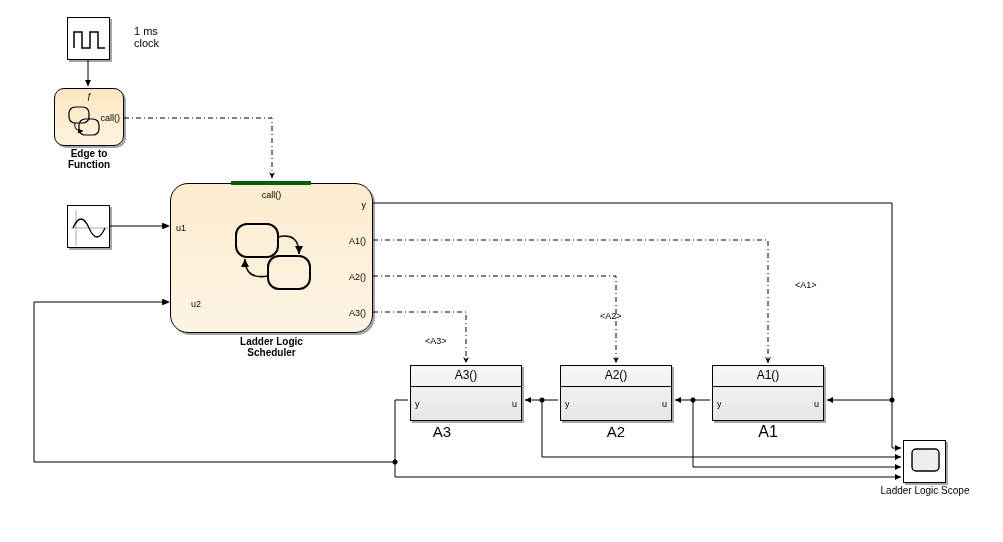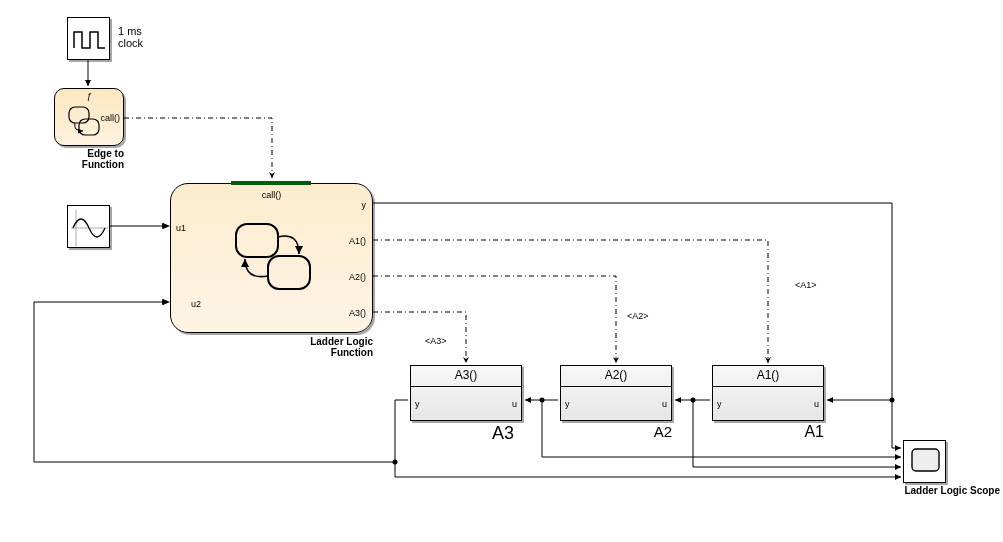--- a/index.html
+++ b/index.html
@@ -1,40 +1,40 @@
 <!DOCTYPE html>
 <html><head>
 <meta charset="utf-8">
 <style>
 body{margin:0;font-family:Arial,Helvetica,sans-serif;background:#fff;width:1003px;height:542px;position:relative}
 .block{position:absolute;border:1px solid #000;box-sizing:border-box}
 .shadow{box-shadow:2px 2px 0 rgba(0,0,0,.35)}
 .label{position:absolute;font-size:11px;color:#000}
-.center{text-align:right;width:100%}
+.center{text-align:center;width:100%}
 .sched{background:linear-gradient(to bottom,#fdecce,#fdf4e4);border-radius:18px}
 .small-chart{background:#fff}
 .orange-small{background:linear-gradient(to bottom,#fde7c0,#fdf3e0);border-radius:10px}
 .fcn-block{background:linear-gradient(to bottom,#f7f7f7,#e6e6e6)}
 .fcn-title{font-size:12px;text-align:center;padding-top:2px}
 .tiny{font-size:9px}
 svg{position:absolute;top:0;left:0;pointer-events:none}
 .arrow{marker-end:url(#ah)}
 .arrow-d{marker-end:url(#ahd)}
 .solid{stroke:#000;stroke-width:1;fill:none}
 .dash{stroke:#000;stroke-width:1;fill:none;stroke-dasharray:5 3 1 3}
 </style>
 </head>
 <body>
 
 <div class="block small-chart shadow" style="left:67px;top:17px;width:43px;height:43px">
   <svg width="43" height="43" viewBox="0 0 43 43">
     <polyline points="6,30 6,14 14,14 14,30 22,30 22,14 30,14 30,30 37,30" stroke="#000" fill="none" stroke-width="1.5"></polyline>
   </svg>
 </div>
-<div class="label" style="left:118px;top:25px;white-space:pre">1 ms
+<div class="label" style="left:134px;top:25px;white-space:pre">1 ms
 clock</div>
 
 <div class="block orange-small shadow" style="left:54px;top:88px;width:70px;height:58px">
   <div class="tiny" style="position:absolute;left:50%;top:2px;transform:translateX(-50%);font-style:italic">ƒ</div>
   <svg width="70" height="58" viewBox="0 0 70 58">
     <rect x="14" y="18" width="20" height="16" rx="6" ry="6" stroke="#000" fill="none" stroke-width="1.2"></rect>
     <rect x="24" y="30" width="20" height="16" rx="6" ry="6" stroke="#000" fill="none" stroke-width="1.2"></rect>
     <path d="M 20 34 Q 18 42 28 42" stroke="#000" fill="none" stroke-width="1" marker-end="url(#ah-sm)"></path>
   </svg>
   <span class="tiny" style="position:absolute;right:3px;top:24px">call()</span>
@@ -61,30 +61,30 @@
   <span class="tiny" style="position:absolute;right:6px;top:88px">A2()</span>
   <span class="tiny" style="position:absolute;right:6px;top:124px">A3()</span>
   <svg width="203" height="150" viewBox="0 0 203 150">
     <rect x="65" y="40" width="42" height="33" rx="11" ry="11" stroke="#000" fill="none" stroke-width="2"></rect>
     <rect x="97" y="72" width="42" height="33" rx="11" ry="11" stroke="#000" fill="none" stroke-width="2"></rect>
     <path d="M 107 53 Q 128 48 128 70" stroke="#000" fill="none" stroke-width="1.6" marker-end="url(#ah-sm)"></path>
     <path d="M 97 92 Q 74 96 74 75" stroke="#000" fill="none" stroke-width="1.6" marker-end="url(#ah-sm)"></path>
   </svg>
 </div>
 <div class="label center" style="left:170px;top:336px;width:203px;white-space:pre;font-weight:bold;font-size:10px">Ladder Logic
-Function</div>
+Scheduler</div>
 
 <div class="block fcn-block shadow" style="left:410px;top:365px;width:112px;height:56px">
   <div style="border-bottom:1px solid #000;height:20px">
     <div class="fcn-title">A3()</div>
   </div>
   <span class="tiny" style="position:absolute;left:4px;top:33px">y</span>
   <span class="tiny" style="position:absolute;right:4px;top:33px">u</span>
 </div>
-<div class="label center" style="left:402px;top:423px;width:112px;font-size:18px">A3</div>
+<div class="label center" style="left:386px;top:423px;width:112px;font-size:15px">A3</div>
 
 <div class="block fcn-block shadow" style="left:560px;top:365px;width:112px;height:56px">
   <div style="border-bottom:1px solid #000;height:20px">
     <div class="fcn-title">A2()</div>
   </div>
   <span class="tiny" style="position:absolute;left:4px;top:33px">y</span>
   <span class="tiny" style="position:absolute;right:4px;top:33px">u</span>
 </div>
 <div class="label center" style="left:560px;top:423px;width:112px;font-size:15px">A2</div>
 
@@ -95,24 +95,24 @@
   <span class="tiny" style="position:absolute;left:4px;top:33px">y</span>
   <span class="tiny" style="position:absolute;right:4px;top:33px">u</span>
 </div>
 <div class="label center" style="left:712px;top:423px;width:112px;font-size:16px">A1</div>
 
 <div class="block small-chart shadow" style="left:903px;top:440px;width:43px;height:43px">
   <svg width="43" height="43" viewBox="0 0 43 43">
     <rect x="8" y="8" width="27" height="22" rx="4" stroke="#000" fill="#eee" stroke-width="1.4"></rect>
   </svg>
 </div>
-<div class="label center" style="left:850px;top:485px;width:150px;font-size:10px;font-weight:bold">Ladder Logic Scope</div>
+<div class="label center" style="left:850px;top:485px;width:150px;font-size:10px;font-weight:normal">Ladder Logic Scope</div>
 
 <div class="label tiny" style="left:425px;top:336px">&lt;A3&gt;</div>
-<div class="label tiny" style="left:627px;top:311px">&lt;A2&gt;</div>
+<div class="label tiny" style="left:600px;top:311px">&lt;A2&gt;</div>
 <div class="label tiny" style="left:795px;top:280px">&lt;A1&gt;</div>
 
 <svg width="1003" height="542">
   <defs>
     <marker id="ah" markerWidth="8" markerHeight="8" refX="6" refY="3" orient="auto">
       <path d="M0,0 L6,3 L0,6 Z" fill="#000"></path>
     </marker>
     <marker id="ahd" markerWidth="8" markerHeight="8" refX="6" refY="3" orient="auto">
       <path d="M0,0 L6,3 L0,6 L2,3 Z" fill="#000"></path>
     </marker>

